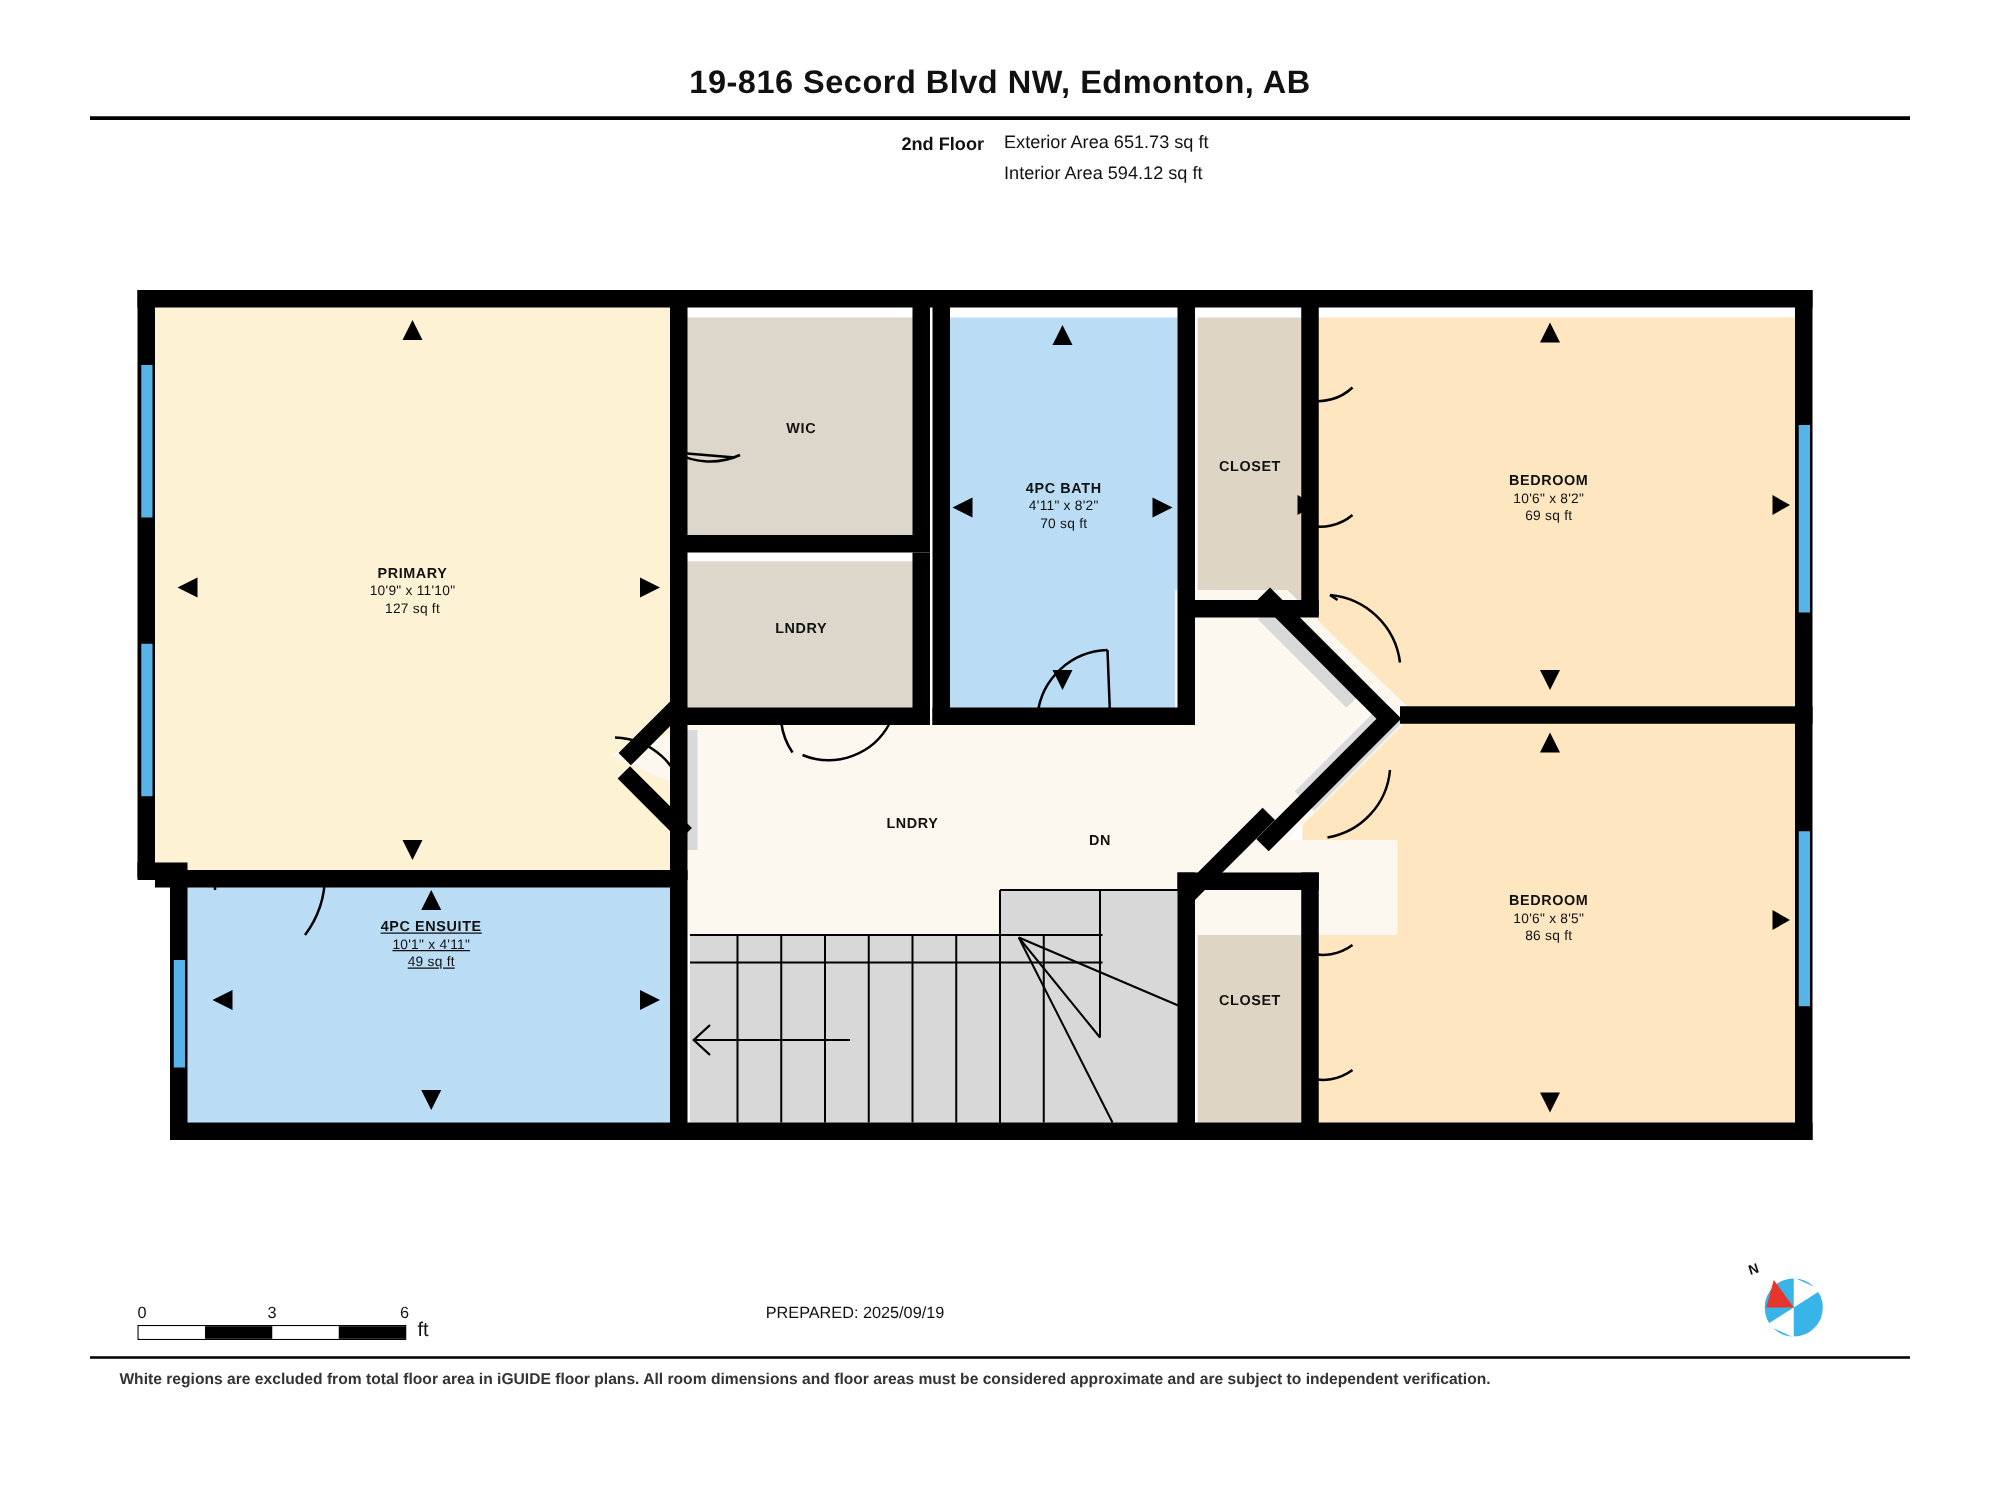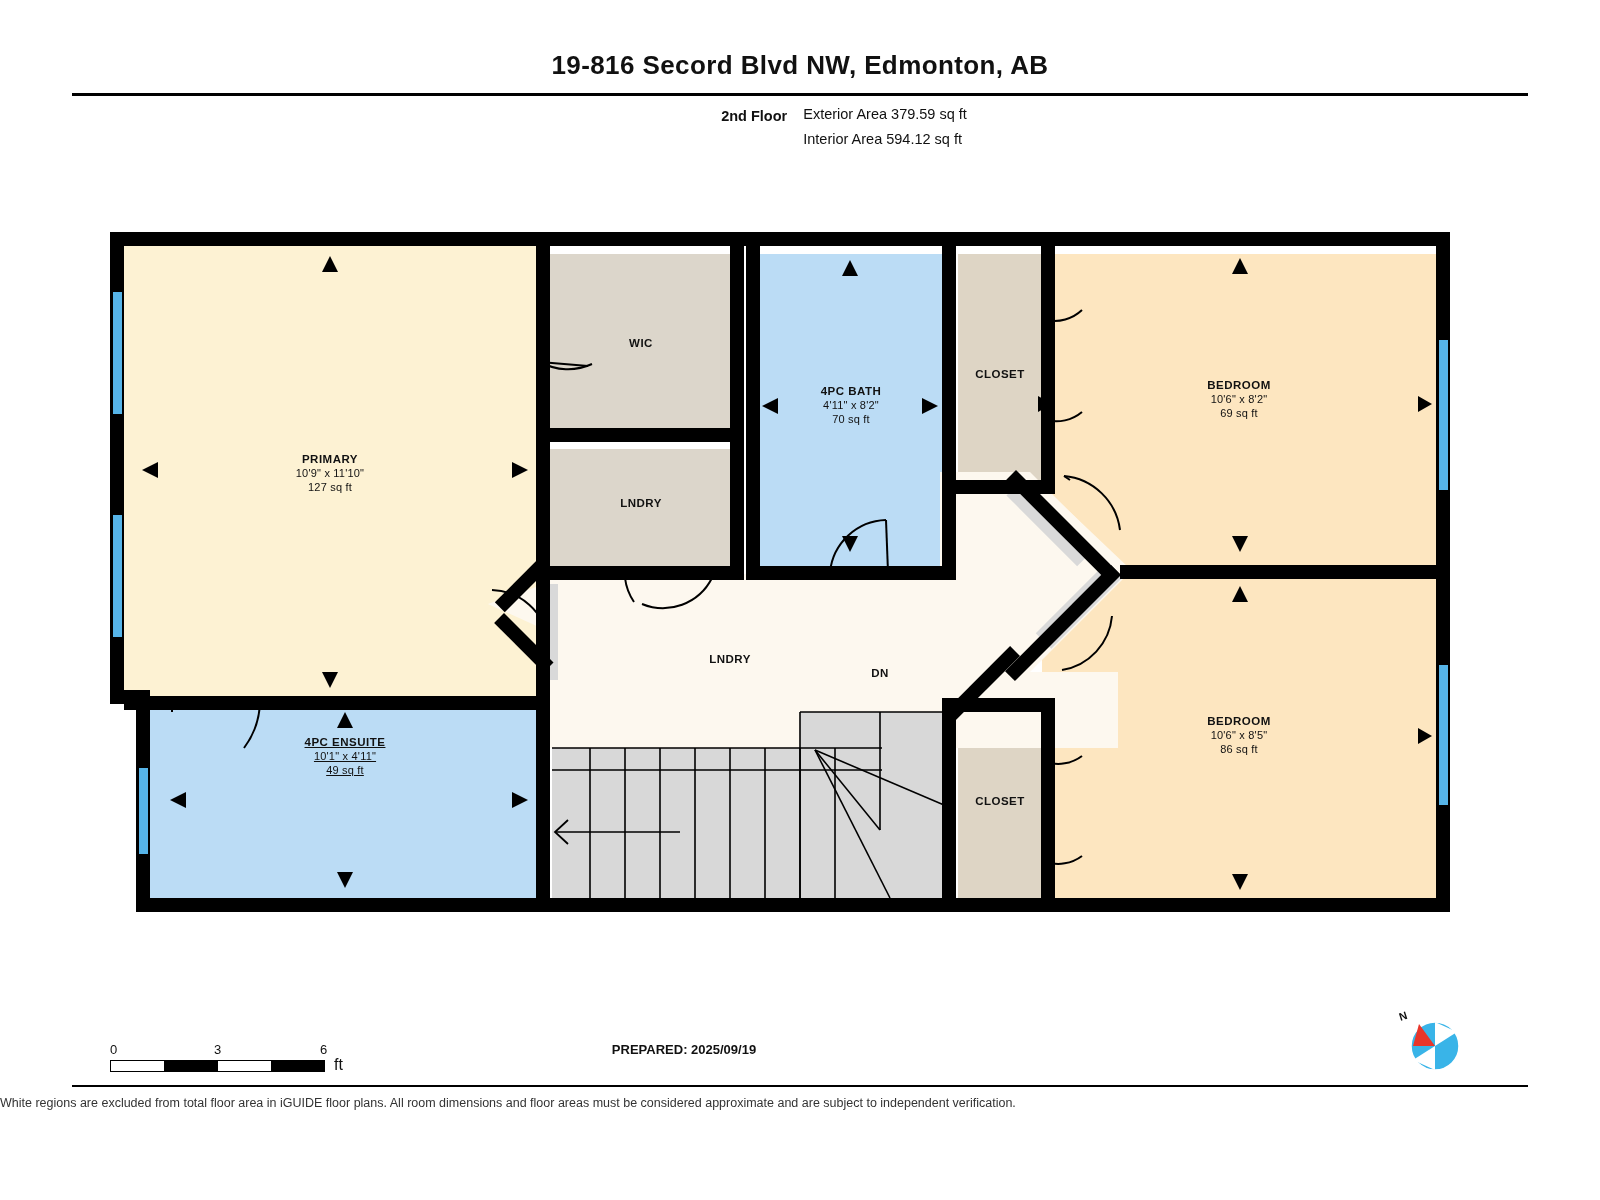--- a/index.html
+++ b/index.html
@@ -117,21 +117,20 @@
     font-size: 16px;
   }
 
   #prepared {
     position: absolute;
     top: 1042px;
     left: 0;
     width: 1368px;
     text-align: center;
     font-size: 13px;
-    font-weight: bold;
   }
 
   #compass { position: absolute; left: 1395px; top: 1010px; width: 80px; height: 62px; }
   #compass .n {
     position: absolute;
     left: 4px; top: 0;
     font-size: 11px;
     font-weight: bold;
     transform: rotate(-18deg);
   }
@@ -142,35 +141,36 @@
     left: 72px;
     width: 1456px;
     height: 2px;
     background: #000000;
   }
   #disclaimer {
     position: absolute;
     top: 1096px;
     left: 0;
     width: 1288px;
-    text-align: left;
+    text-align: center;
     font-size: 12.5px;
     color: #333333;
+    font-weight: bold;
   }
 </style>
 </head>
 <body>
 
 <div id="title">19-816 Secord Blvd NW, Edmonton, AB</div>
 <div id="title-rule"></div>
 
 <div id="floor-info">
   <div class="floor-label">2nd Floor</div>
   <div class="areas">
-    <div>Exterior Area 379.59 sq ft</div>
+    <div>Exterior Area 651.73 sq ft</div>
     <div>Interior Area 594.12 sq ft</div>
   </div>
 </div>
 
 <div id="plan">
 
   <div class="room fill-beige" style="left:118px; top:243px; width:424px; height:458px;"></div>
 
   <div class="room fill-blue" style="left:146px; top:708px; width:396px; height:190px;"></div>
 

